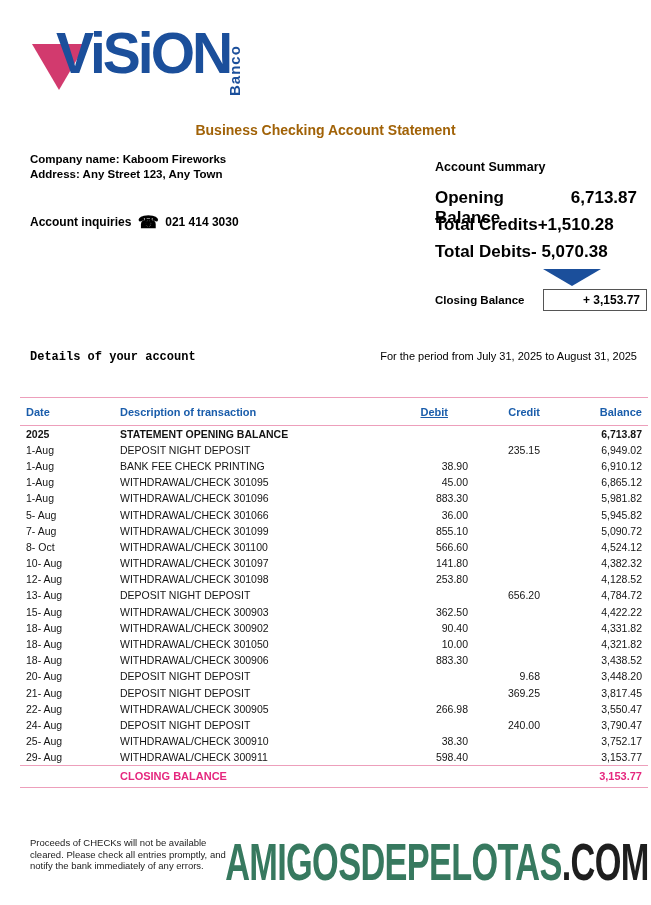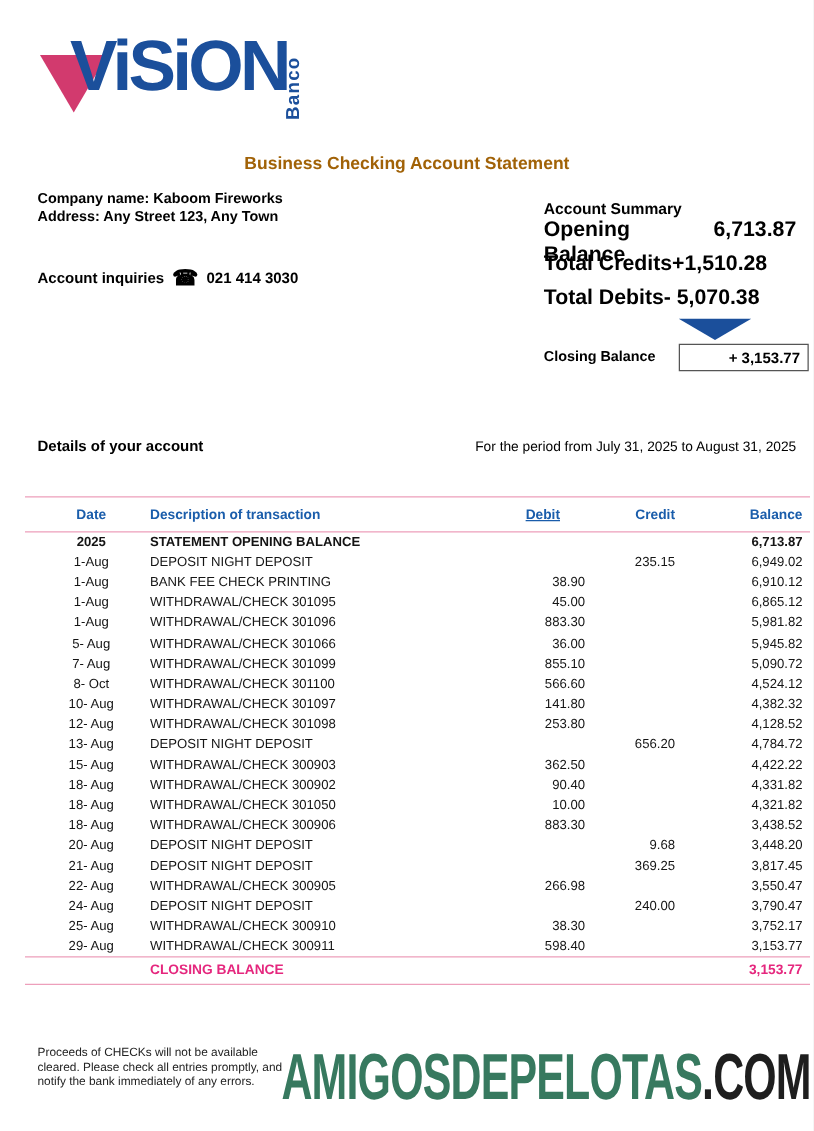--- a/index.html
+++ b/index.html
@@ -42,40 +42,40 @@
   }
 
   
   .company-block { position:absolute; left:30px; top:152px; font-size:11.5px; font-weight:bold; line-height:15px; color:#000; }
   .inquiries-line { position:absolute; left:30px; top:212px; font-size:12px; font-weight:bold; color:#000; }
   .phone-glyph { font-size:17px; vertical-align:-2px; padding:0 3px; }
   .telebanking-line { position:absolute; left:30px; top:252px; font-size:10.5px; font-weight:bold; color:#000; }
 
   
   .summary { position:absolute; left:435px; top:160px; width:212px; color:#000; }
-  .summary-heading { font-size:12.5px; font-weight:bold; height:14px; }
+  .summary-heading { font-size:12.5px; font-weight:bold; height:14px; margin-bottom:14px; }
   .summary-row { display:flex; justify-content:flex-start; font-size:17px; font-weight:bold; height:14px; margin-bottom:13px; }
   .summary-row .val { padding-right:10px; }
   .summary-arrow {
     width:0; height:0; margin:8px 0 3px 108px;
     border-left:29px solid transparent;
     border-right:29px solid transparent;
     border-top:17px solid var(--brand-blue, #1B4F9B);
   }
   .closing-row { display:flex; justify-content:space-between; align-items:center; }
   .closing-label { font-size:11.5px; font-weight:bold; }
   .closing-box {
     width:104px; border:1.5px solid #555; background:#fff;
     font-size:12px; font-weight:bold; text-align:right;
     padding:3px 6px 3px 0;
   }
 
   
   .details-row { position:absolute; left:30px; right:14px; top:350px; display:flex; justify-content:space-between; align-items:baseline; }
-  .details-heading { font-size:12px; font-weight:bold; color:#000; }
+  .details-heading { font-size:12px; font-weight:bold; color:#000;font-family:Liberation Mono, monospace; }
   .details-period { font-size:11px; color:#000; }
 
   
   .txn-table {
     position:absolute; left:20px; top:397px; width:628px;
     border-collapse:collapse; table-layout:fixed;
   }
   .txn-table col.c-date { width:100px; }
   .txn-table col.c-desc { width:252px; }
   .txn-table col.c-debit { width:96px; }
@@ -86,21 +86,21 @@
     border-bottom:1.5px solid var(--rule-pink, #ED9FBB);
     height:28px;
   }
   .txn-table th {
     font-size:11px; font-weight:bold; color:var(--header-blue, #1A5DAB);
     text-align:left; vertical-align:middle;
   }
   .txn-table th.num { text-align:right; }
   .txn-table th.th-debit { padding-right:20px;text-decoration:underline; }
   .txn-table td { font-size:10.5px; color:#141414; height:16.2px; vertical-align:middle; }
-  .txn-table .cell-date { padding-left:6px;text-align:center; }
+  .txn-table .cell-date { padding-left:6px; }
   .txn-table td.num { text-align:right; }
   .txn-table td.cell-balance, .txn-table th.th-balance { padding-right:6px; }
   .txn-table tr.bold td { font-weight:bold; }
   .txn-table tfoot tr {
     border-top:1.5px solid var(--rule-pink, #ED9FBB);
     border-bottom:1.5px solid var(--rule-pink, #ED9FBB);
     height:22px;
   }
   .txn-table tfoot td { font-size:11px; font-weight:bold; color:var(--closing-pink, #E5277E); }
 

